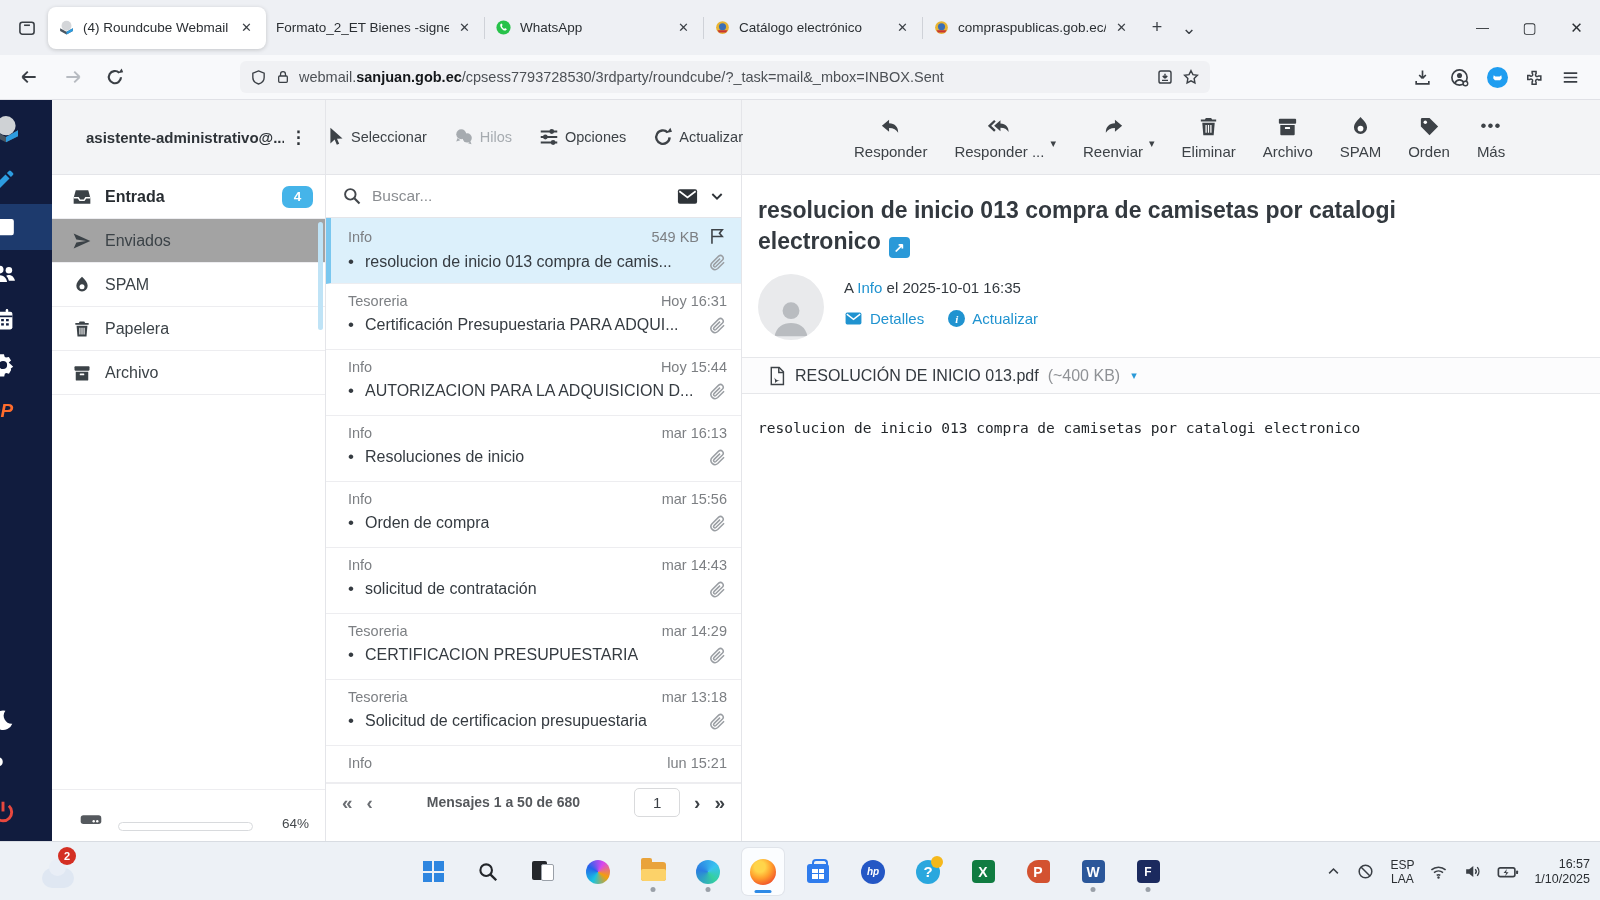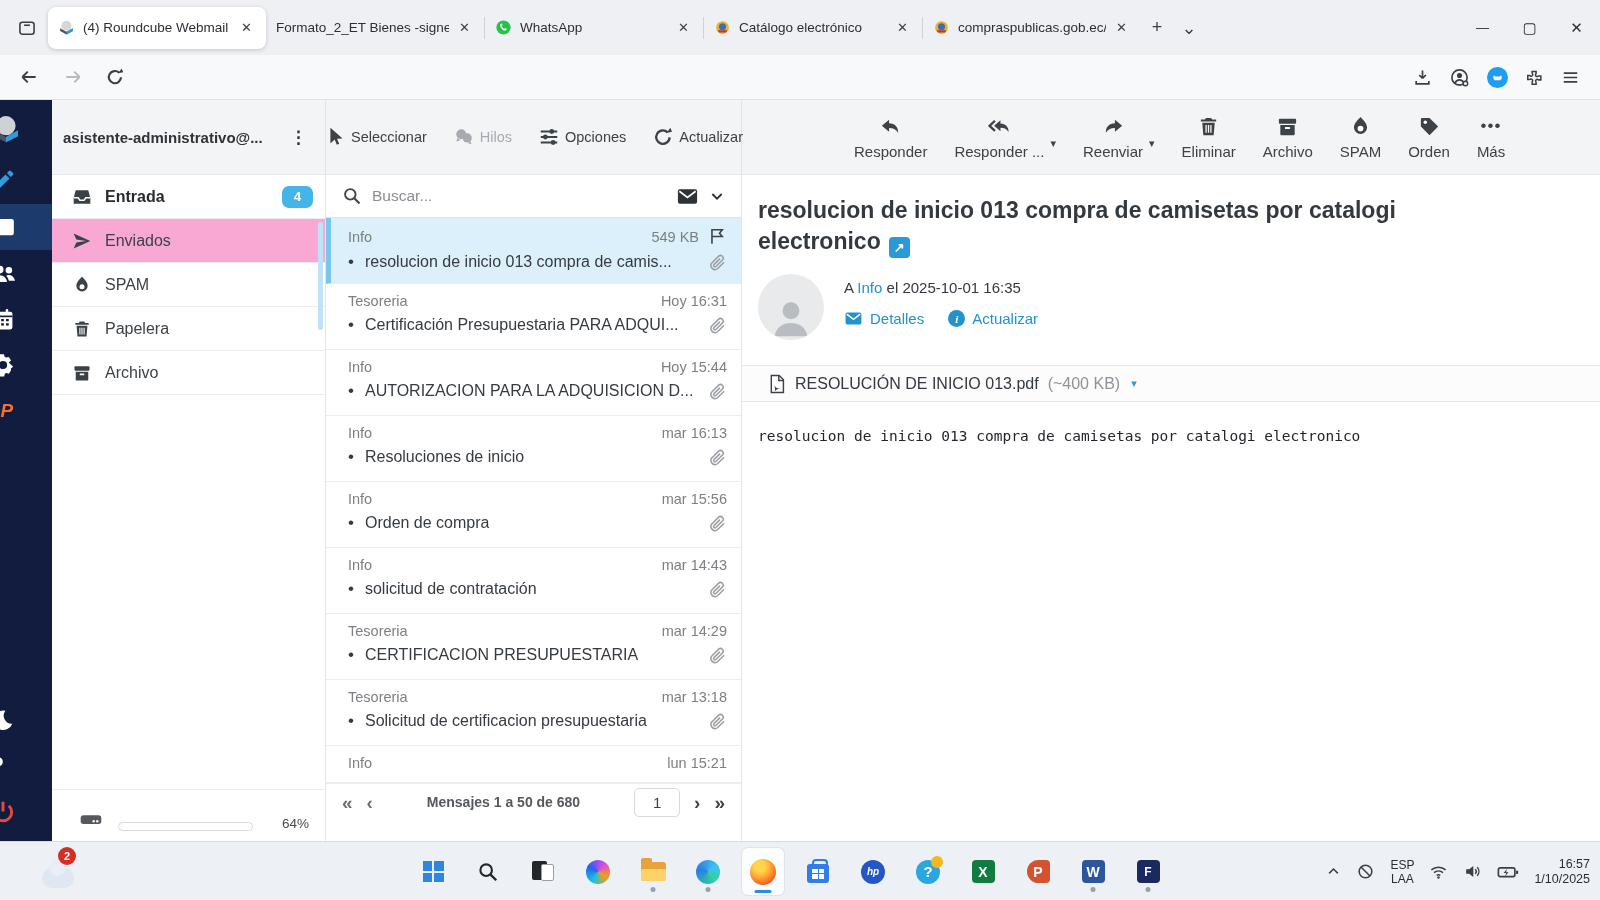--- a/index.html
+++ b/index.html
@@ -31,25 +31,25 @@
   
   .main{position:absolute;top:100px;left:0;width:1600px;height:741px;display:flex;background:#fff}
   .rail{width:52px;background:#111c3e;display:flex;flex-direction:column;align-items:center;flex:0 0 auto}
   .rail .slot{width:72px;height:46px;display:flex;align-items:center;justify-content:flex-start;color:#fff}
   .rail .slot.active{background:#1d3a6d}
   .rail .spacer{flex:1}
   .cp-txt{color:#ff6c2c;font-weight:bold;font-style:italic;font-size:19px;font-family:"Liberation Sans",sans-serif}
   .qmark{color:#fff;font-size:23px;font-weight:bold}
 
   .folders{width:274px;border-right:1px solid #e4e5e9;position:relative;flex:0 0 auto;background:#fff}
-  .acct-head{height:75px;background:#f3f4f6;border-bottom:1px solid #e4e5e9;display:flex;align-items:center;padding:0 12px 0 11px}
+  .acct-head{height:75px;background:#f3f4f6;border-bottom:1px solid #e4e5e9;display:flex;align-items:center;padding:0 12px 0 34px}
   .acct-name{font-size:15px;font-weight:bold;color:#2e3338;flex:1;white-space:nowrap;overflow:hidden}
   .kebab{color:#2e3338;font-size:17px;font-weight:bold;padding:4px 6px}
   .frow{height:44px;display:flex;align-items:center;padding-left:20px;border-bottom:1px solid #ededf0;color:#3b4247;gap:13px}
-  .frow.sel{background:#f9a8d4}
+  .frow.sel{background:#a3a3a3}
   .frow .flabel{font-size:16px;color:#3b4247}
   .frow.first .flabel{font-weight:bold;color:#272c31}
   .badge{margin-left:auto;margin-right:12px;min-width:31px;height:22px;border-radius:7px;background:#45b4e9;color:#fff;font-size:13.5px;font-weight:bold;display:flex;align-items:center;justify-content:center;padding:0 6px}
   .fscroll{position:absolute;right:2px;top:122px;width:5px;height:108px;border-radius:3px;background:#bfe3f6}
   .quota{position:absolute;bottom:10px;left:0;right:0;height:42px;border-top:1px solid #ededf0;display:flex;align-items:flex-end;padding:0 16px 0 26px;gap:14px}
   .qbar{width:135px;height:9px;border:1px solid #d8dadd;background:#fff;border-radius:5px;overflow:hidden}
   .qfill{height:100%;background:#4db3ea;border-radius:5px}
   .qtxt{margin-left:auto;font-size:13.5px;color:#45494d}
 
   .mlist{width:416px;border-right:1px solid #e4e5e9;position:relative;flex:0 0 auto;display:flex;flex-direction:column}
@@ -87,21 +87,21 @@
   .msg-head{display:flex;margin:16px 16px 0 16px}
   .avatar{width:66px;height:66px;border-radius:50%;background:#e9eaec;display:flex;align-items:flex-end;justify-content:center;overflow:hidden}
   .avatar svg{width:44px;height:44px;color:#b9bcc0}
   .hd-right{margin-left:20px;padding-top:5px}
   .hd-line1{font-size:15px;color:#33393f}
   .hd-line1 a{color:#2093d0;text-decoration:none}
   .hd-line2{margin-top:13px;display:flex;gap:24px;align-items:center}
   .blue-item{display:flex;align-items:center;gap:7px;color:#2093d0;font-size:15px}
   .blue-item svg{width:19px;height:19px}
   .info-circ{width:17px;height:17px;border-radius:50%;background:#2093d0;color:#fff;font-size:11px;font-weight:bold;display:flex;align-items:center;justify-content:center;font-family:"Liberation Serif",serif;font-style:italic}
-  .attach{margin-top:25px;border-top:1px solid #e6e7ea;border-bottom:1px solid #e6e7ea;background:#fcfcfd;height:37px;display:flex;align-items:center;padding:0 26px;gap:9px;font-size:16px}
+  .attach{margin-top:17px;border-top:1px solid #e6e7ea;border-bottom:1px solid #e6e7ea;background:#fcfcfd;height:37px;display:flex;align-items:center;padding:0 26px;gap:9px;font-size:16px}
   .attach .pdfic{width:18px;height:20px;color:#3d4247}
   .attach .aname{color:#33393f}
   .attach .asize{color:#8f9296}
   .attach .acaret{color:#2a99d8;font-size:11px;margin-left:2px}
   .msg-body{padding:26px 16px;font-family:"DejaVu Sans Mono",monospace;font-size:14.5px;color:#22262a}
 
   
   .taskbar{position:absolute;bottom:0;left:0;right:0;height:59px;background:#edf1f6;border-top:1px solid #d8dce2}
   .weather{position:absolute;left:42px;top:12px;width:40px;height:36px}
   .wbadge{position:absolute;top:-7px;left:16px;width:18px;height:18px;border-radius:50%;background:#d42f23;color:#fff;font-size:11px;font-weight:bold;display:flex;align-items:center;justify-content:center;z-index:2}
@@ -403,20 +403,37 @@
     <div class="nav-ic dis" style="margin-left:10px">
         <svg class="ic">
           <use href="#i-arrow-right"></use>
         </svg>
       </div>
     <div class="nav-ic" style="margin-left:8px">
         <svg class="ic">
           <use href="#i-refresh"></use>
         </svg>
       </div>
+    <div class="urlbar">
+      <svg class="ic" style="width:17px;height:17px;color:#3a3f45">
+          <use href="#i-shield"></use>
+        </svg>
+      <svg class="ic" style="width:16px;height:16px;color:#3a3f45">
+          <use href="#i-lock"></use>
+        </svg>
+      <div class="url-txt">
+        <span class="p1">webmail.</span><span class="p2">sanjuan.gob.ec</span><span class="p3">/cpsess7793728530/3rdparty/roundcube/?_task=mail&amp;_mbox=INBOX.Sent</span>
+      </div>
+      <svg class="ic" style="width:18px;height:18px;color:#3a3f45">
+          <use href="#i-savepage"></use>
+        </svg>
+      <svg class="ic" style="width:18px;height:18px;color:#3a3f45">
+          <use href="#i-star"></use>
+        </svg>
+    </div>
     <div class="nav-right">
       <svg class="ic" style="width:19px;height:19px">
           <use href="#i-download"></use>
         </svg>
       <svg class="ic" style="width:21px;height:21px">
           <use href="#i-account"></use>
         </svg>
       <span style="width:21px;height:21px;border-radius:50%;background:#1f9df0;display:flex;align-items:center;justify-content:center">
         <svg viewBox="0 0 24 24" style="width:13px;height:13px">
             <path fill="#fff" d="M5 8l3 2.2h8L19 8l1 5.2-3.2 4H7.2L4 13.2z"></path>

